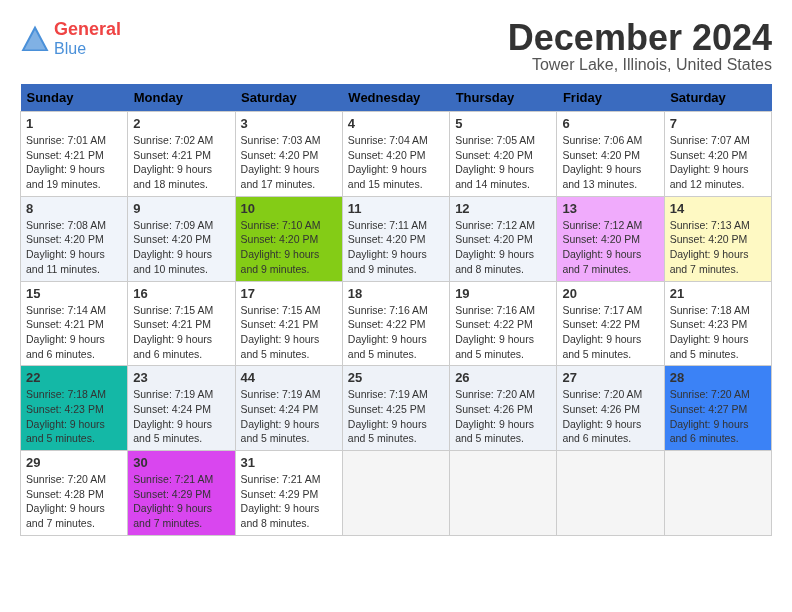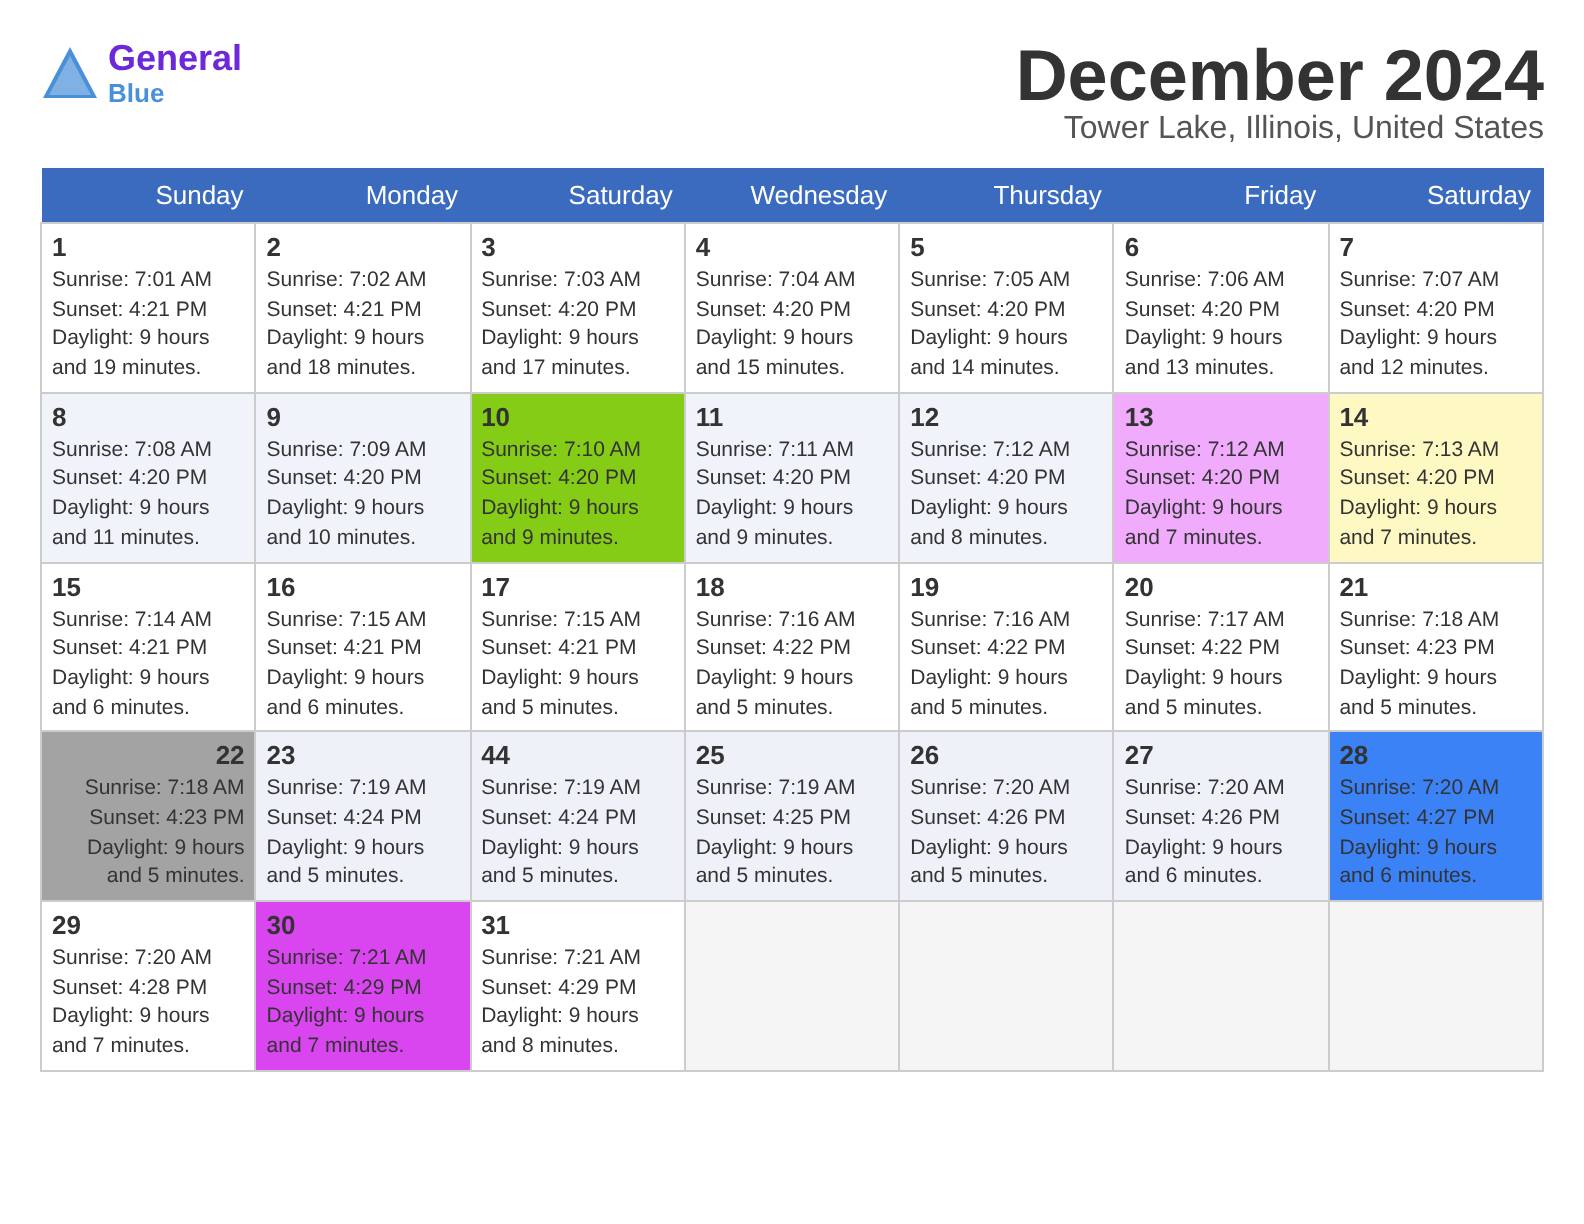--- a/index.html
+++ b/index.html
@@ -21,25 +21,25 @@
       align-items: center;
     }
     .logo-text {
       display: flex;
       flex-direction: column;
       line-height: 1.1;
     }
     .logo-general {
       font-size: 18px;
       font-weight: bold;
-      color: #6d28d9;
+      color: #ef4444;
     }
     .logo-blue {
-      font-size: 13px;
-      font-weight: bold;
+      font-size: 16px;
+      font-weight: normal;
       color: #4a90d9;
     }
     .logo-icon {
       width: 30px;
       height: 30px;
       margin-right: 4px;
     }
     .title-block {
       text-align: right;
     }
@@ -53,25 +53,25 @@
       font-size: 16px;
       color: #555;
     }
     table {
       width: 100%;
       border-collapse: collapse;
       table-layout: fixed;
     }
     th {
       background-color: #3a6bbf;
-      color: #ffffff;
-      text-align: right;
+      color: #000000;
+      text-align: left;
       padding: 6px 6px;
       font-size: 13px;
-      font-weight: normal;
+      font-weight: bold;
     }
     td {
       border: 1px solid #ccc;
       vertical-align: top;
       padding: 4px 5px;
       font-size: 10.5px;
       color: #333;
       height: 80px;
     }
     .day-num {
@@ -210,21 +210,21 @@
         <td style="background: rgb(255, 255, 255);">
           <span class="day-num">20</span>
           <div class="day-info">Sunrise: 7:17 AM<br>Sunset: 4:22 PM<br>Daylight: 9 hours and 5 minutes.</div>
         </td>
         <td style="background: rgb(255, 255, 255);">
           <span class="day-num">21</span>
           <div class="day-info">Sunrise: 7:18 AM<br>Sunset: 4:23 PM<br>Daylight: 9 hours and 5 minutes.</div>
         </td>
       </tr>
       <tr>
-        <td style="background: #a3a3a3; text-align: right;">
+        <td style="background: #14b8a6;">
           <span class="day-num">22</span>
           <div class="day-info">Sunrise: 7:18 AM<br>Sunset: 4:23 PM<br>Daylight: 9 hours and 5 minutes.</div>
         </td>
         <td style="background: rgb(238, 242, 248);">
           <span class="day-num">23</span>
           <div class="day-info">Sunrise: 7:19 AM<br>Sunset: 4:24 PM<br>Daylight: 9 hours and 5 minutes.</div>
         </td>
         <td style="background: rgb(238, 242, 248);">
           <span class="day-num">44</span>
           <div class="day-info">Sunrise: 7:19 AM<br>Sunset: 4:24 PM<br>Daylight: 9 hours and 5 minutes.</div>

